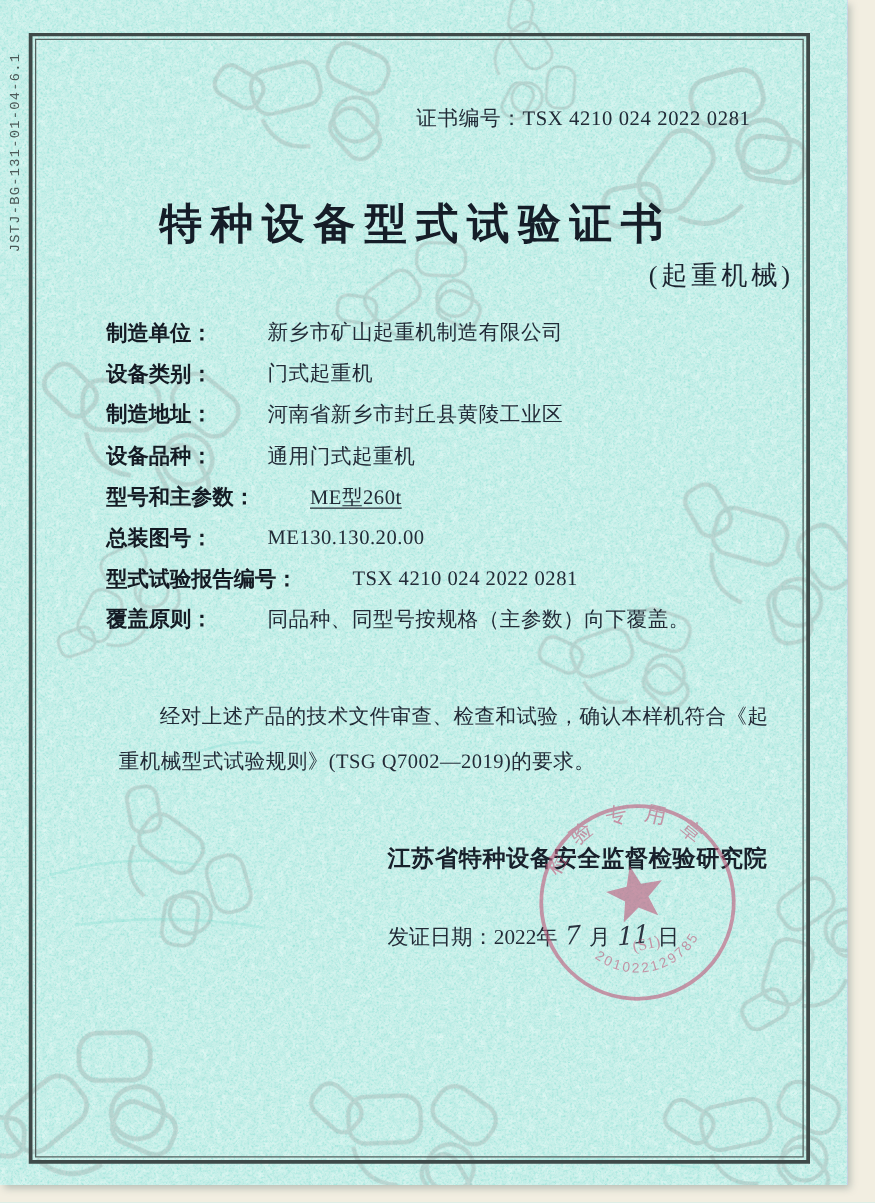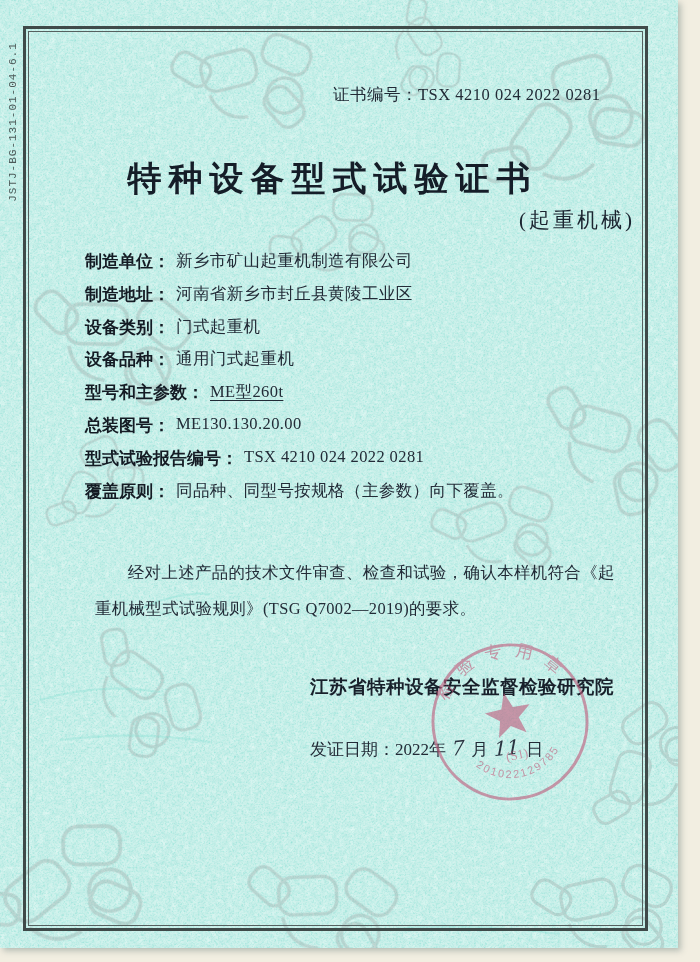--- a/index.html
+++ b/index.html
@@ -28,21 +28,21 @@
   .title{
     left:23px;top:156px;width:619px;text-align:center;
     font-size:34px;font-weight:900;letter-spacing:7px;color:#151d28;
     font-family:"Liberation Serif","DejaVu Serif",serif;
   }
   .subtitle{
     left:16px;top:206px;width:619px;text-align:right;
     font-size:21px;letter-spacing:3px;color:#1b2430;
   }
   .fields{left:85px;top:250px;width:540px;}
-  .field-row{display:flex;align-items:flex-start;height:32.8px;white-space:nowrap;}
+  .field-row{display:flex;align-items:center;height:32.8px;white-space:nowrap;gap:38px;}
   .field-label{font-weight:700;font-size:17px;color:#141b24;font-family:"Liberation Sans","DejaVu Sans",sans-serif;}
   .field-value{font-size:16.5px;margin-left:6px;color:#222b37;letter-spacing:.4px;}
   .u{text-decoration:underline;text-underline-offset:3px;}
   .statement{
     left:83px;top:543px;width:528px;
     font-size:16.4px;line-height:36px;text-indent:2em;letter-spacing:.4px;color:#222b37;
     margin:12px;
   }
   .issuer-name{left:310px;top:674px;font-size:18.5px;font-weight:700;white-space:nowrap;
     letter-spacing:.5px;color:#18202b;font-family:Liberation Mono, monospace;}
@@ -130,26 +130,26 @@
 
   <div class="abs title">特种设备型式试验证书</div>
   <div class="abs subtitle">(起重机械)</div>
 
   <div class="abs fields">
     <div class="field-row">
       <span class="field-label">制造单位：</span>
       <span class="field-value">新乡市矿山起重机制造有限公司</span>
     </div>
     <div class="field-row">
+      <span class="field-label">设备类别：</span>
+      <span class="field-value">门式起重机</span>
+    </div>
+    <div class="field-row">
       <span class="field-label">制造地址：</span>
       <span class="field-value">河南省新乡市封丘县黄陵工业区</span>
-    </div>
-    <div class="field-row">
-      <span class="field-label">设备类别：</span>
-      <span class="field-value">门式起重机</span>
     </div>
     <div class="field-row">
       <span class="field-label">设备品种：</span>
       <span class="field-value">通用门式起重机</span>
     </div>
     <div class="field-row">
       <span class="field-label">型号和主参数：</span>
       <span class="field-value u">ME型260t</span>
     </div>
     <div class="field-row">

